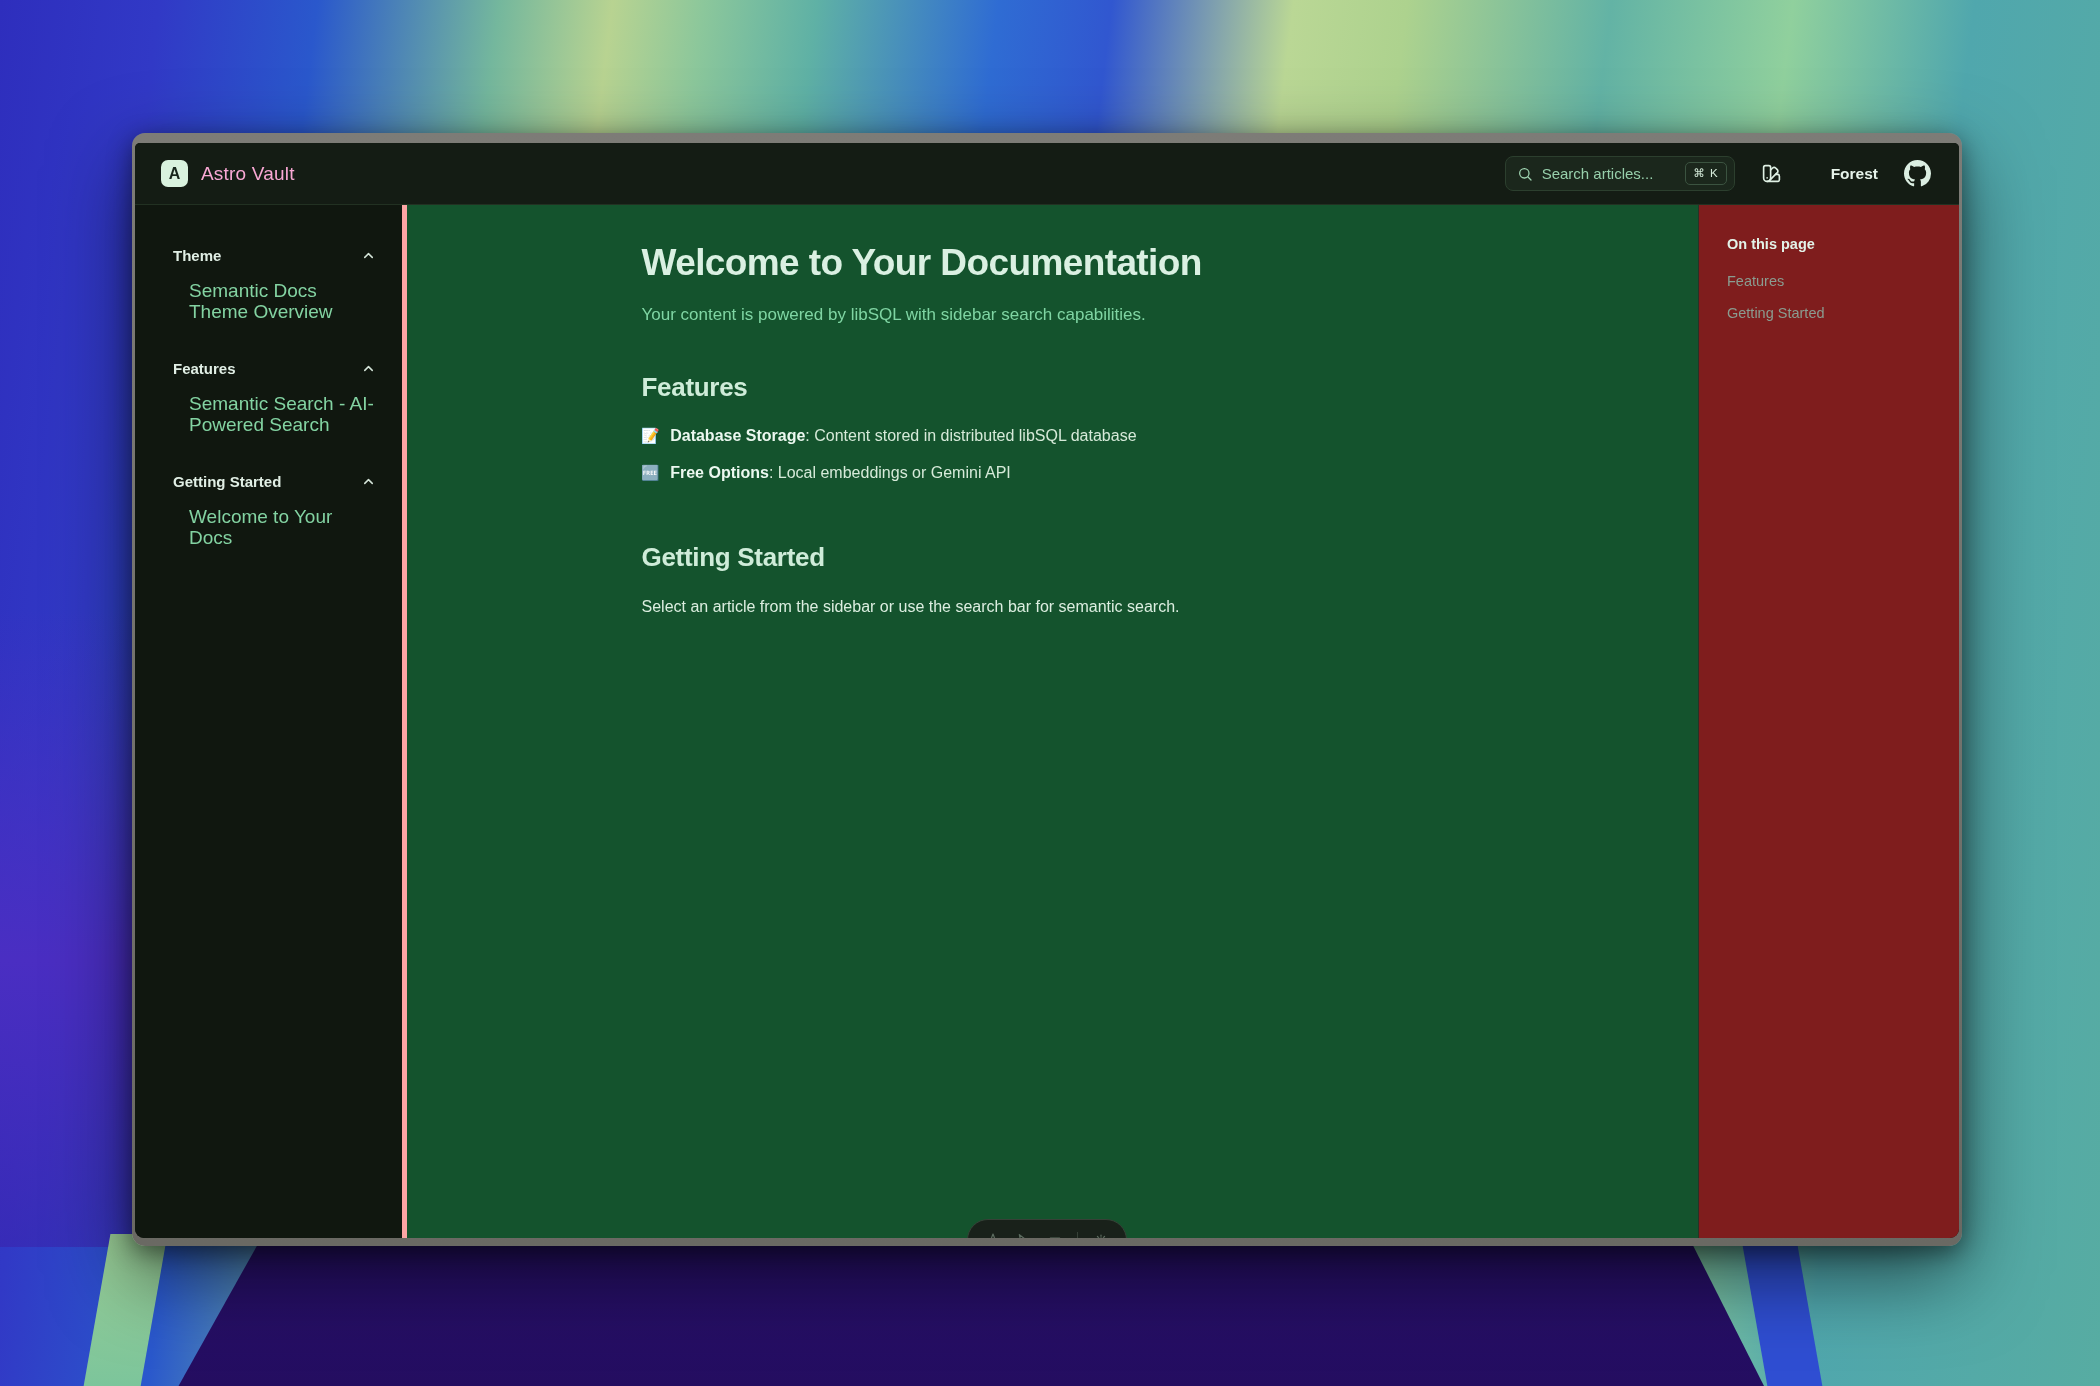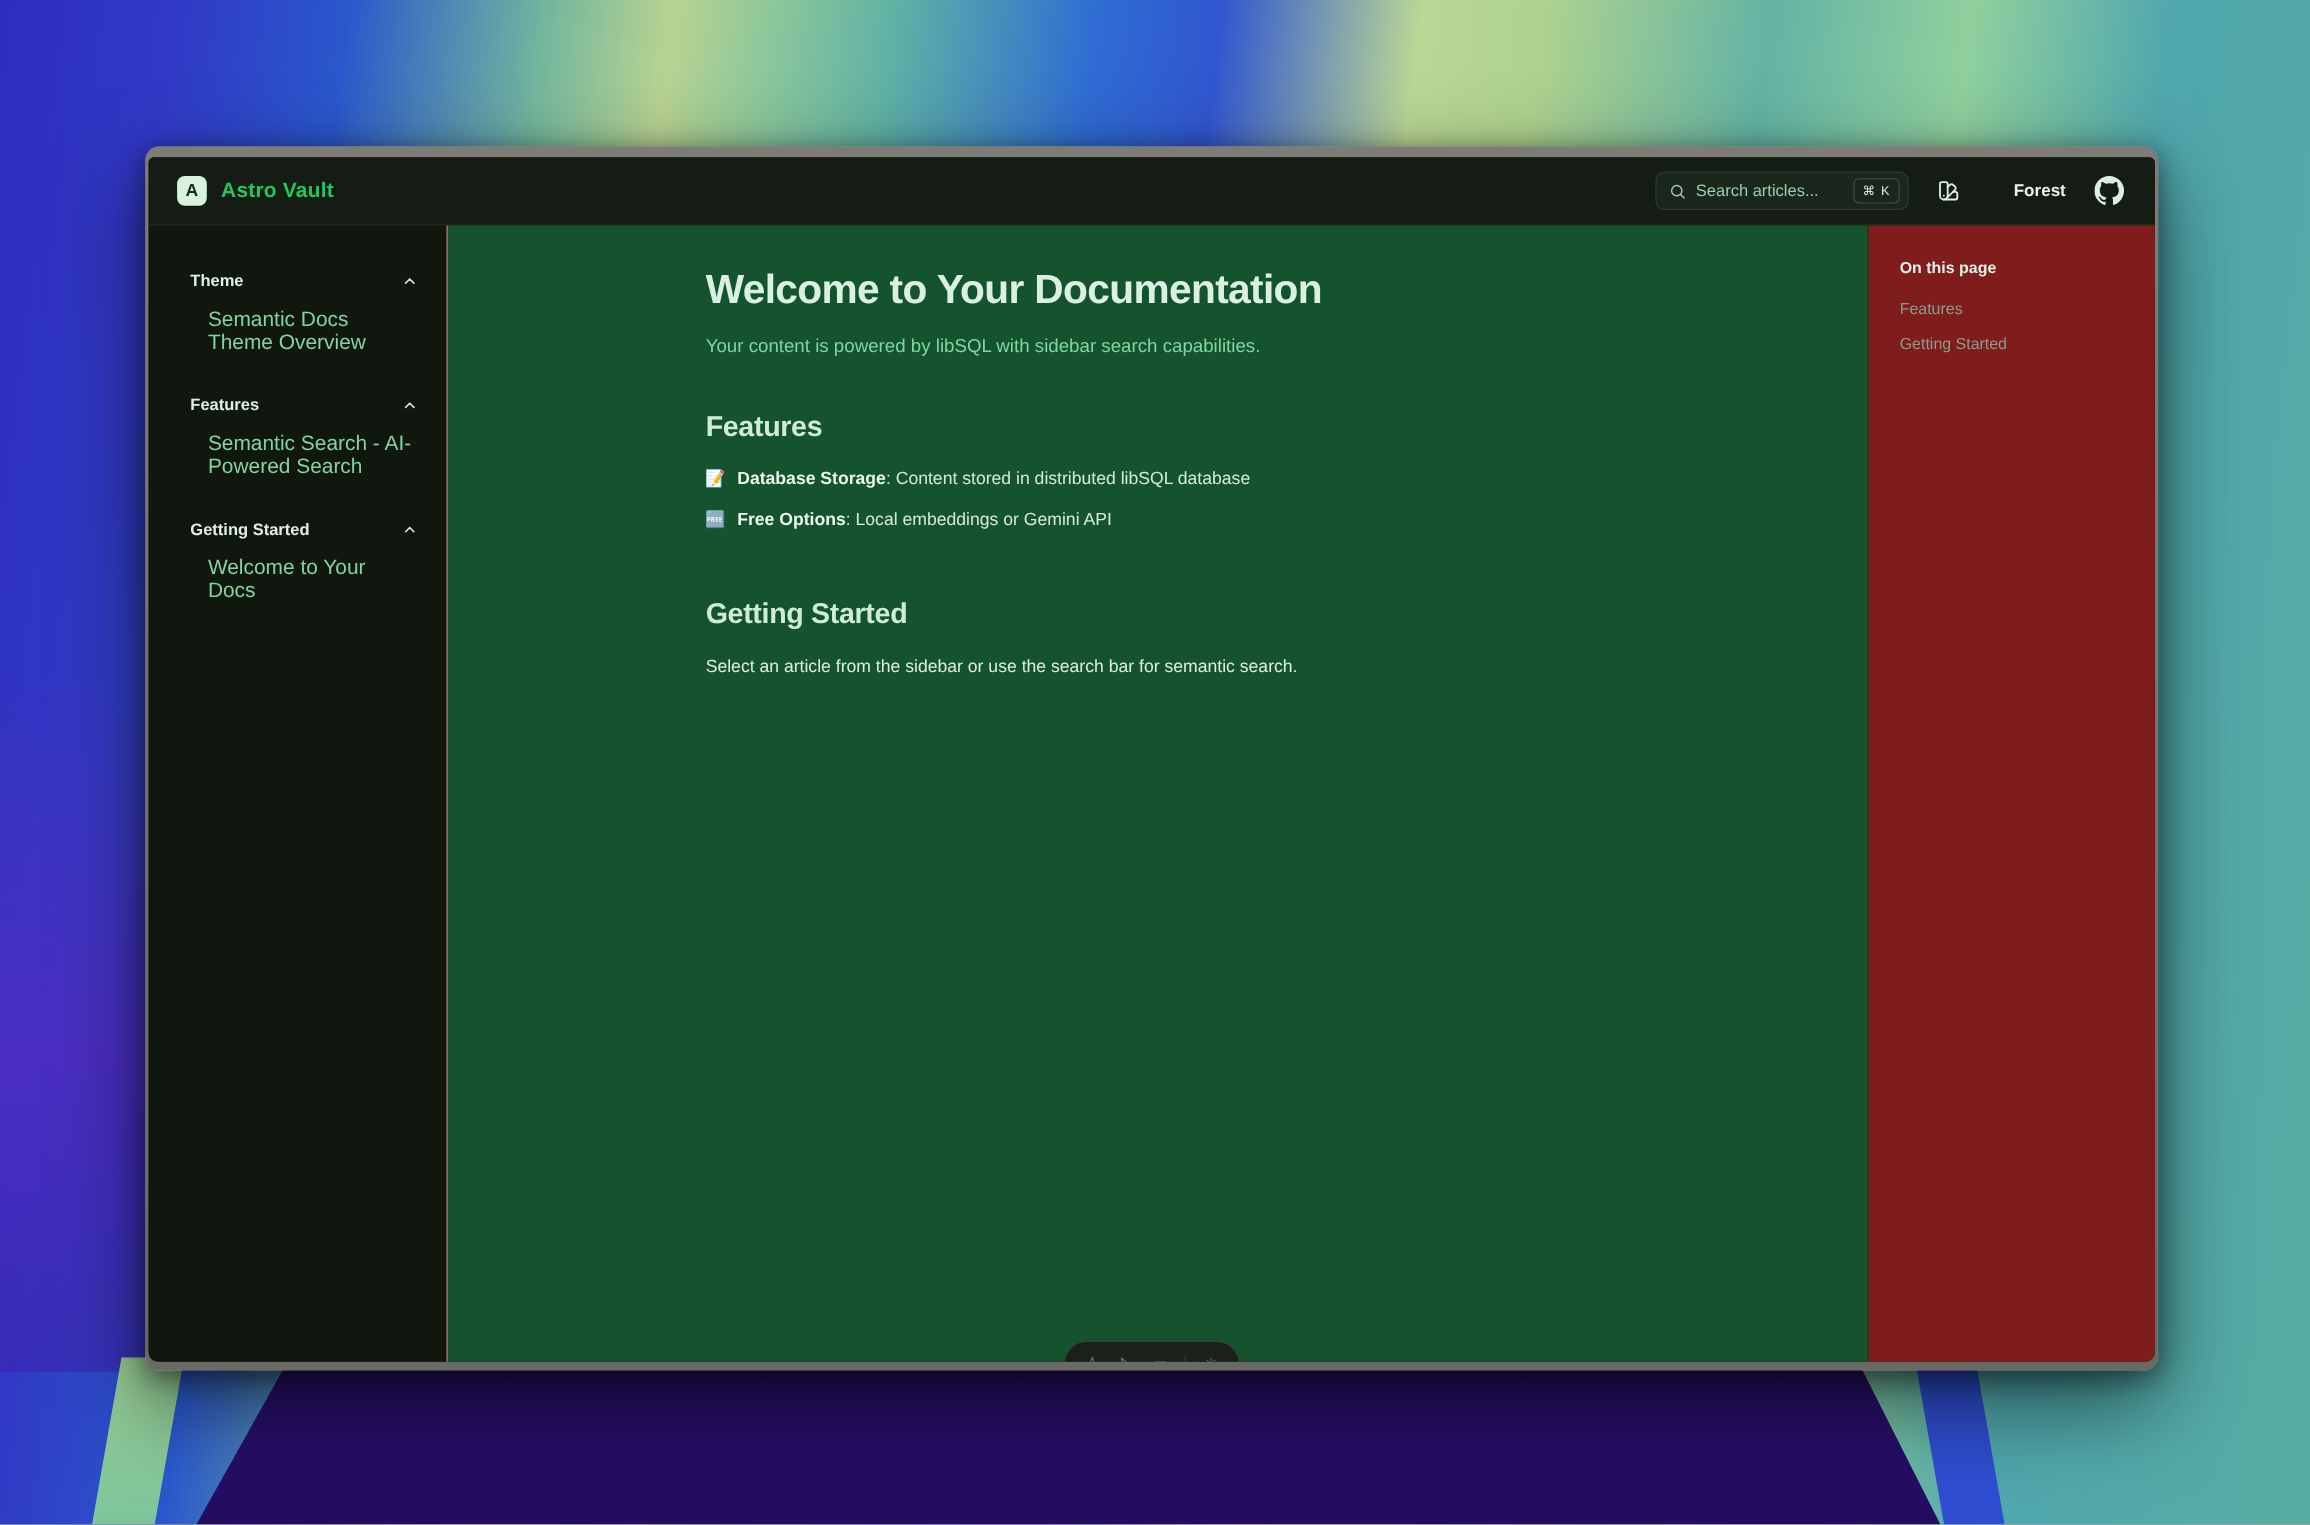--- a/index.html
+++ b/index.html
@@ -31,40 +31,40 @@
   .win-inner { position:relative; height:100%; border-radius:5px 5px 9px 9px;
     background:#131b13; overflow:hidden; display:flex; flex-direction:column; }
 
   
   .hdr { height:62px; flex:0 0 62px; display:flex; align-items:center;
     padding:0 28px 0 26px; background:#141c14; border-bottom:1px solid #223122; }
   .hdr-left { display:flex; align-items:center; gap:13px; }
   .logo { width:27px; height:27px; border-radius:7px; background:#d9f2de;
     color:#18271c; font-size:16px; font-weight:700; display:flex;
     align-items:center; justify-content:center; }
-  .site-title { font-size:19px; font-weight:700; color:#22c55e; letter-spacing:.2px; }
+  .site-title { font-size:19px; font-weight:400; color:#f9a8d4; letter-spacing:.2px; }
   .hdr-right { margin-left:auto; display:flex; align-items:center; gap:26px; }
   .searchbox { width:230px; height:35px; border-radius:8px; background:#1b271c;
     border:1px solid #2c3f2e; display:flex; align-items:center; padding:0 7px 0 11px; gap:9px; }
   .searchbox input { flex:1; min-width:0; background:transparent; border:0; outline:none;
     font-family:"Liberation Sans",sans-serif; font-size:15px; color:#cfe9d6; }
   .searchbox input::placeholder { color:#97cfab; opacity:1; }
   .kbd { border:1px solid #3b5340; border-radius:5px; padding:3px 7px 4px;
     font-size:11.5px; color:#d6ecdb; letter-spacing:1px; white-space:nowrap; }
   .theme-btn { display:flex; align-items:center; gap:9px; cursor:pointer; }
   .theme-btn .lbl { font-size:15.5px; font-weight:600; color:#e6f3ea;padding-left:40px; }
   .icon-stroke { stroke:#dff0e4; stroke-width:1.9; fill:none;
     stroke-linecap:round; stroke-linejoin:round; }
   .gh-link { display:flex; cursor:pointer; }
 
   
   .win-body { flex:1; display:flex; min-height:0; }
 
   nav.sidebar { width:272px; flex:0 0 272px; background:#10170f;
-    border-right:1px solid #fca5a5; padding:42px 26px 20px 38px; }
+    border-right:5px solid #fca5a5; padding:42px 26px 20px 38px; }
   .nav-section + .nav-section { margin-top:38px; }
   .nav-sec-hd { display:flex; align-items:center; justify-content:space-between; cursor:pointer; }
   .nav-sec-hd .lbl { font-size:15px; font-weight:600; color:#e1efe5; }
   .nav-link { display:block; margin-top:16px; padding-left:16px; font-size:19px;
     line-height:21px; color:#83d3a2; text-decoration:none; cursor:pointer; }
 
   main.content { flex:1; background:#14532d; padding-top:37px; overflow:hidden; }
   .article { max-width:822px; margin:0 auto; }
   h1.page-title { font-size:37px; font-weight:800; color:#daf0e2; letter-spacing:-.6px; }
   p.subtitle { margin-top:21px; font-size:17px; color:#7fd5a3; }

